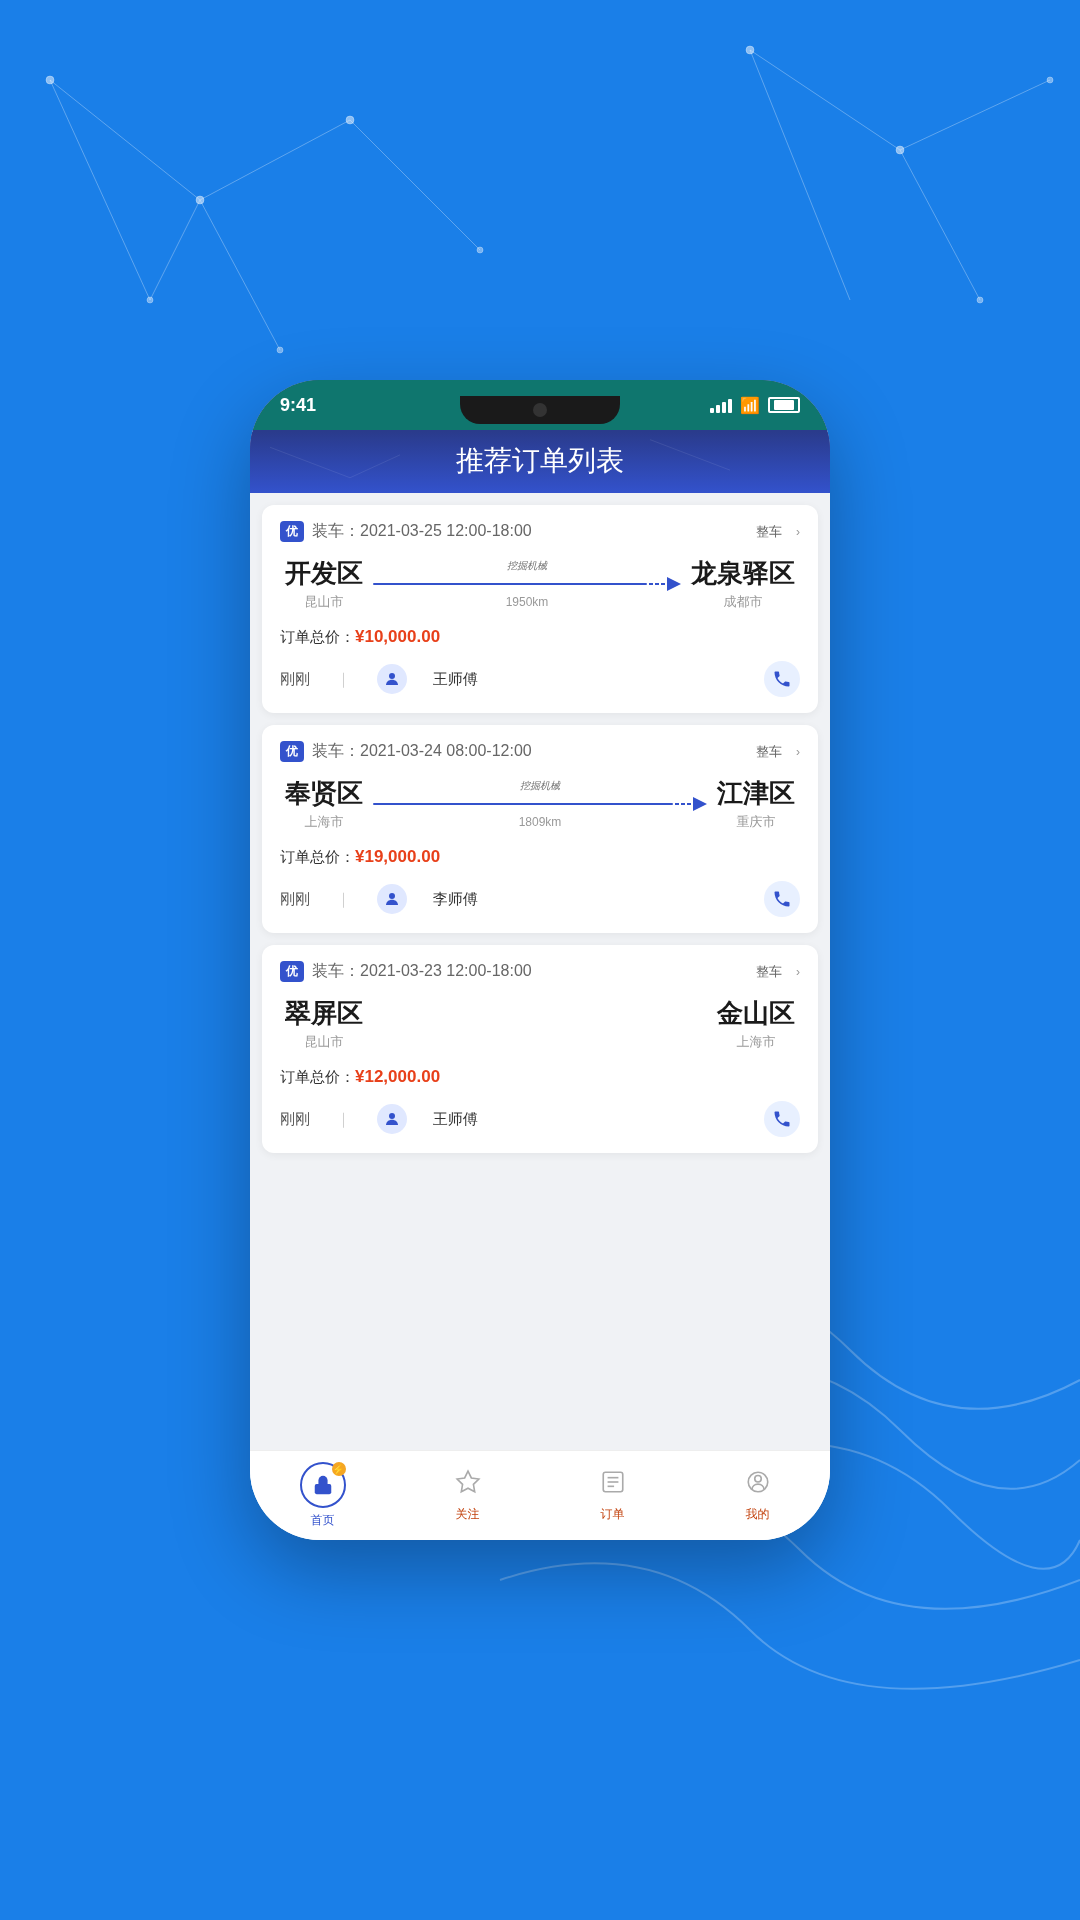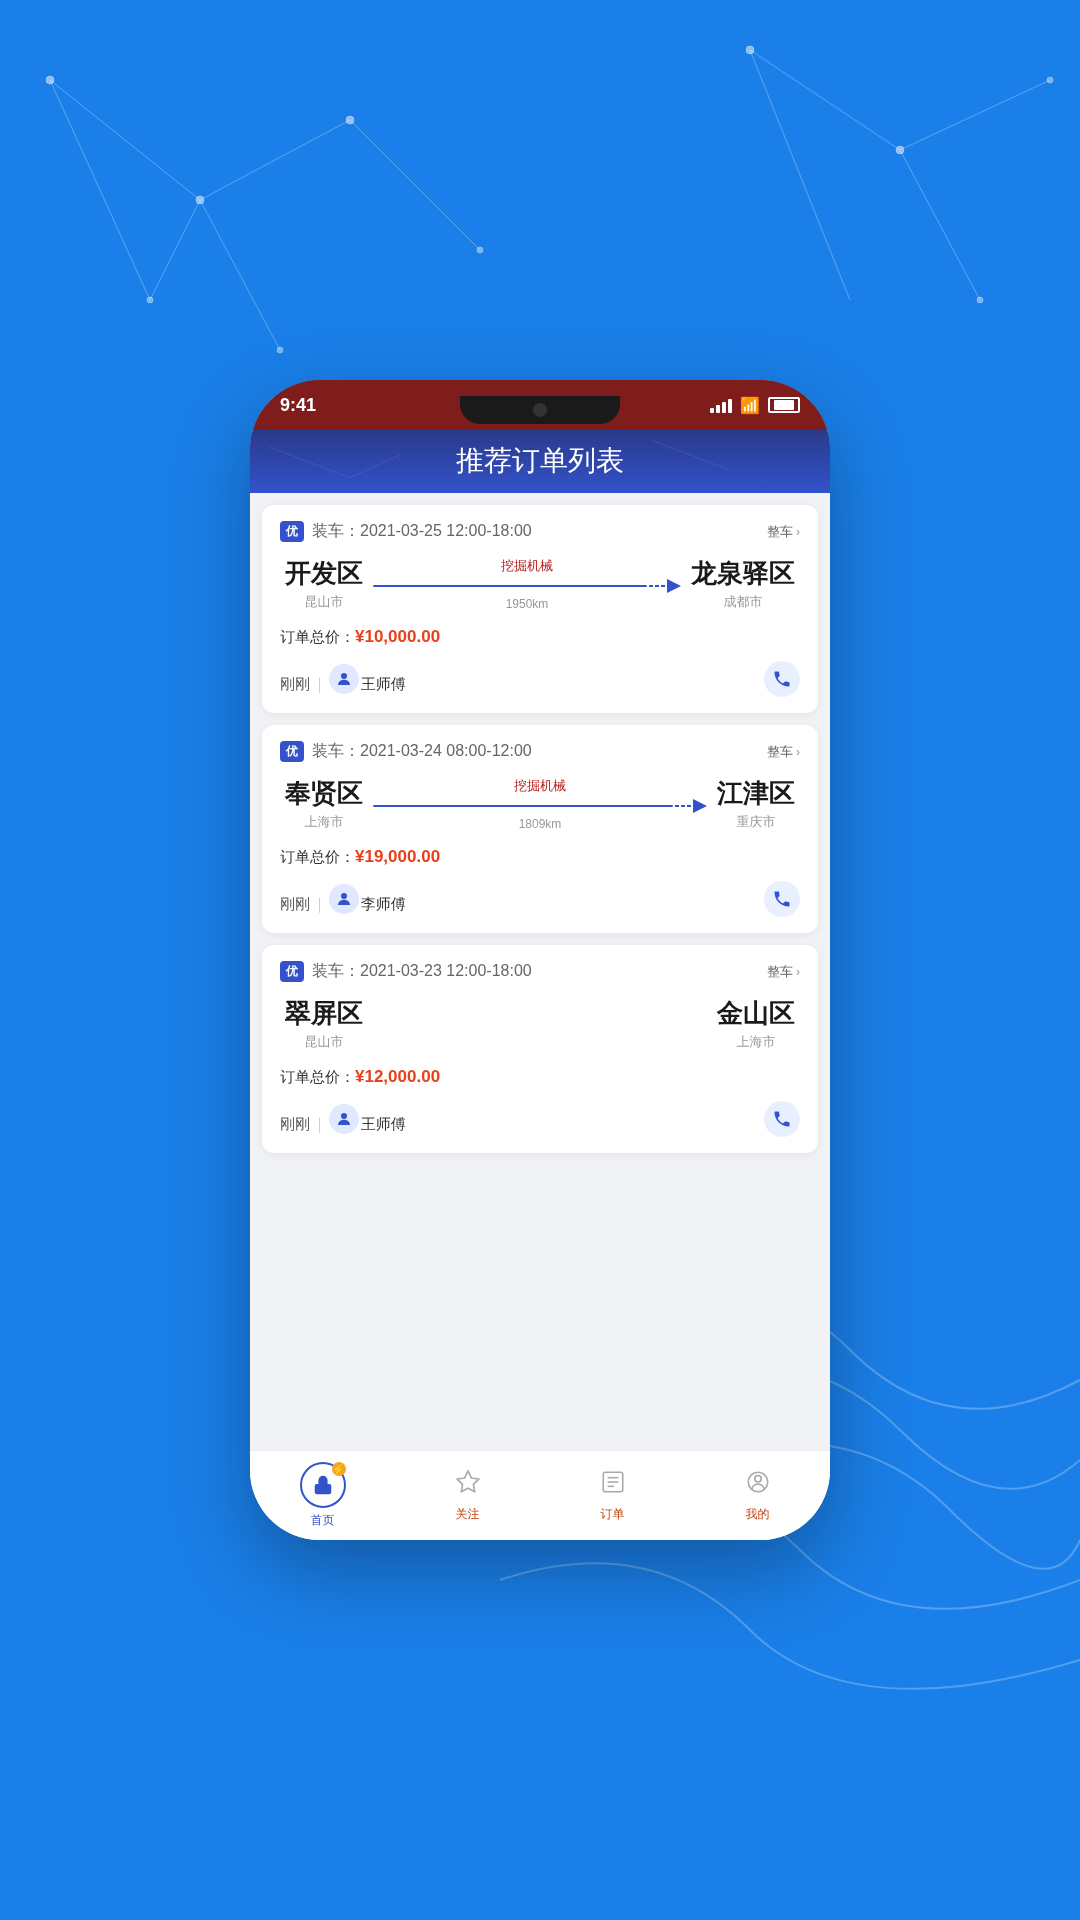--- a/index.html
+++ b/index.html
@@ -34,21 +34,21 @@
       background: white;
       border-radius: 70px;
       box-shadow: 0 30px 80px rgba(0,0,0,0.3);
       overflow: hidden;
       display: flex;
       flex-direction: column;
     }
 
     
     .status-bar {
-      background: #7f1d1d;
+      background: #0f766e;
       height: 50px;
       display: flex;
       align-items: center;
       justify-content: space-between;
       padding: 12px 30px;
       flex-shrink: 0;
     }
     .status-time {
       color: white;
       font-size: 18px;
@@ -148,21 +148,21 @@
     }
     .card-time {
       font-size: 16px;
       color: #666;
     }
     .card-type {
       font-size: 13px;
       color: #666;
       display: flex;
       align-items: center;
-      gap: 3px;
+      gap: 14px;
     }
 
     
     .route-section {
       display: flex;
       align-items: center;
       justify-content: space-between;
       margin-bottom: 16px;
       padding: 0 5px;
     }
@@ -181,22 +181,23 @@
     }
     .route-middle {
       flex: 1;
       display: flex;
       flex-direction: column;
       align-items: center;
       gap: 4px;
       padding: 0 10px;
     }
     .route-goods {
-      font-size: 13px;
-      color: #b91c1c;
+      font-size: 10px;
+      color: #737373;
+      font-style: italic;
     }
     .route-distance {
       font-size: 12px;
       color: #999;
     }
 
     
     .price-row {
       display: flex;
       align-items: center;
@@ -212,22 +213,22 @@
     }
 
     
     .driver-row {
       display: flex;
       align-items: center;
       justify-content: space-between;
     }
     .driver-info {
       display: flex;
-      align-items: flex-end;
-      gap: 2px;
+      align-items: center;
+      gap: 26px;
       font-size: 15px;
       color: #555;
     }
     .driver-sep {
       color: #ccc;
     }
     .driver-avatar {
       width: 30px;
       height: 30px;
       border-radius: 50%;

